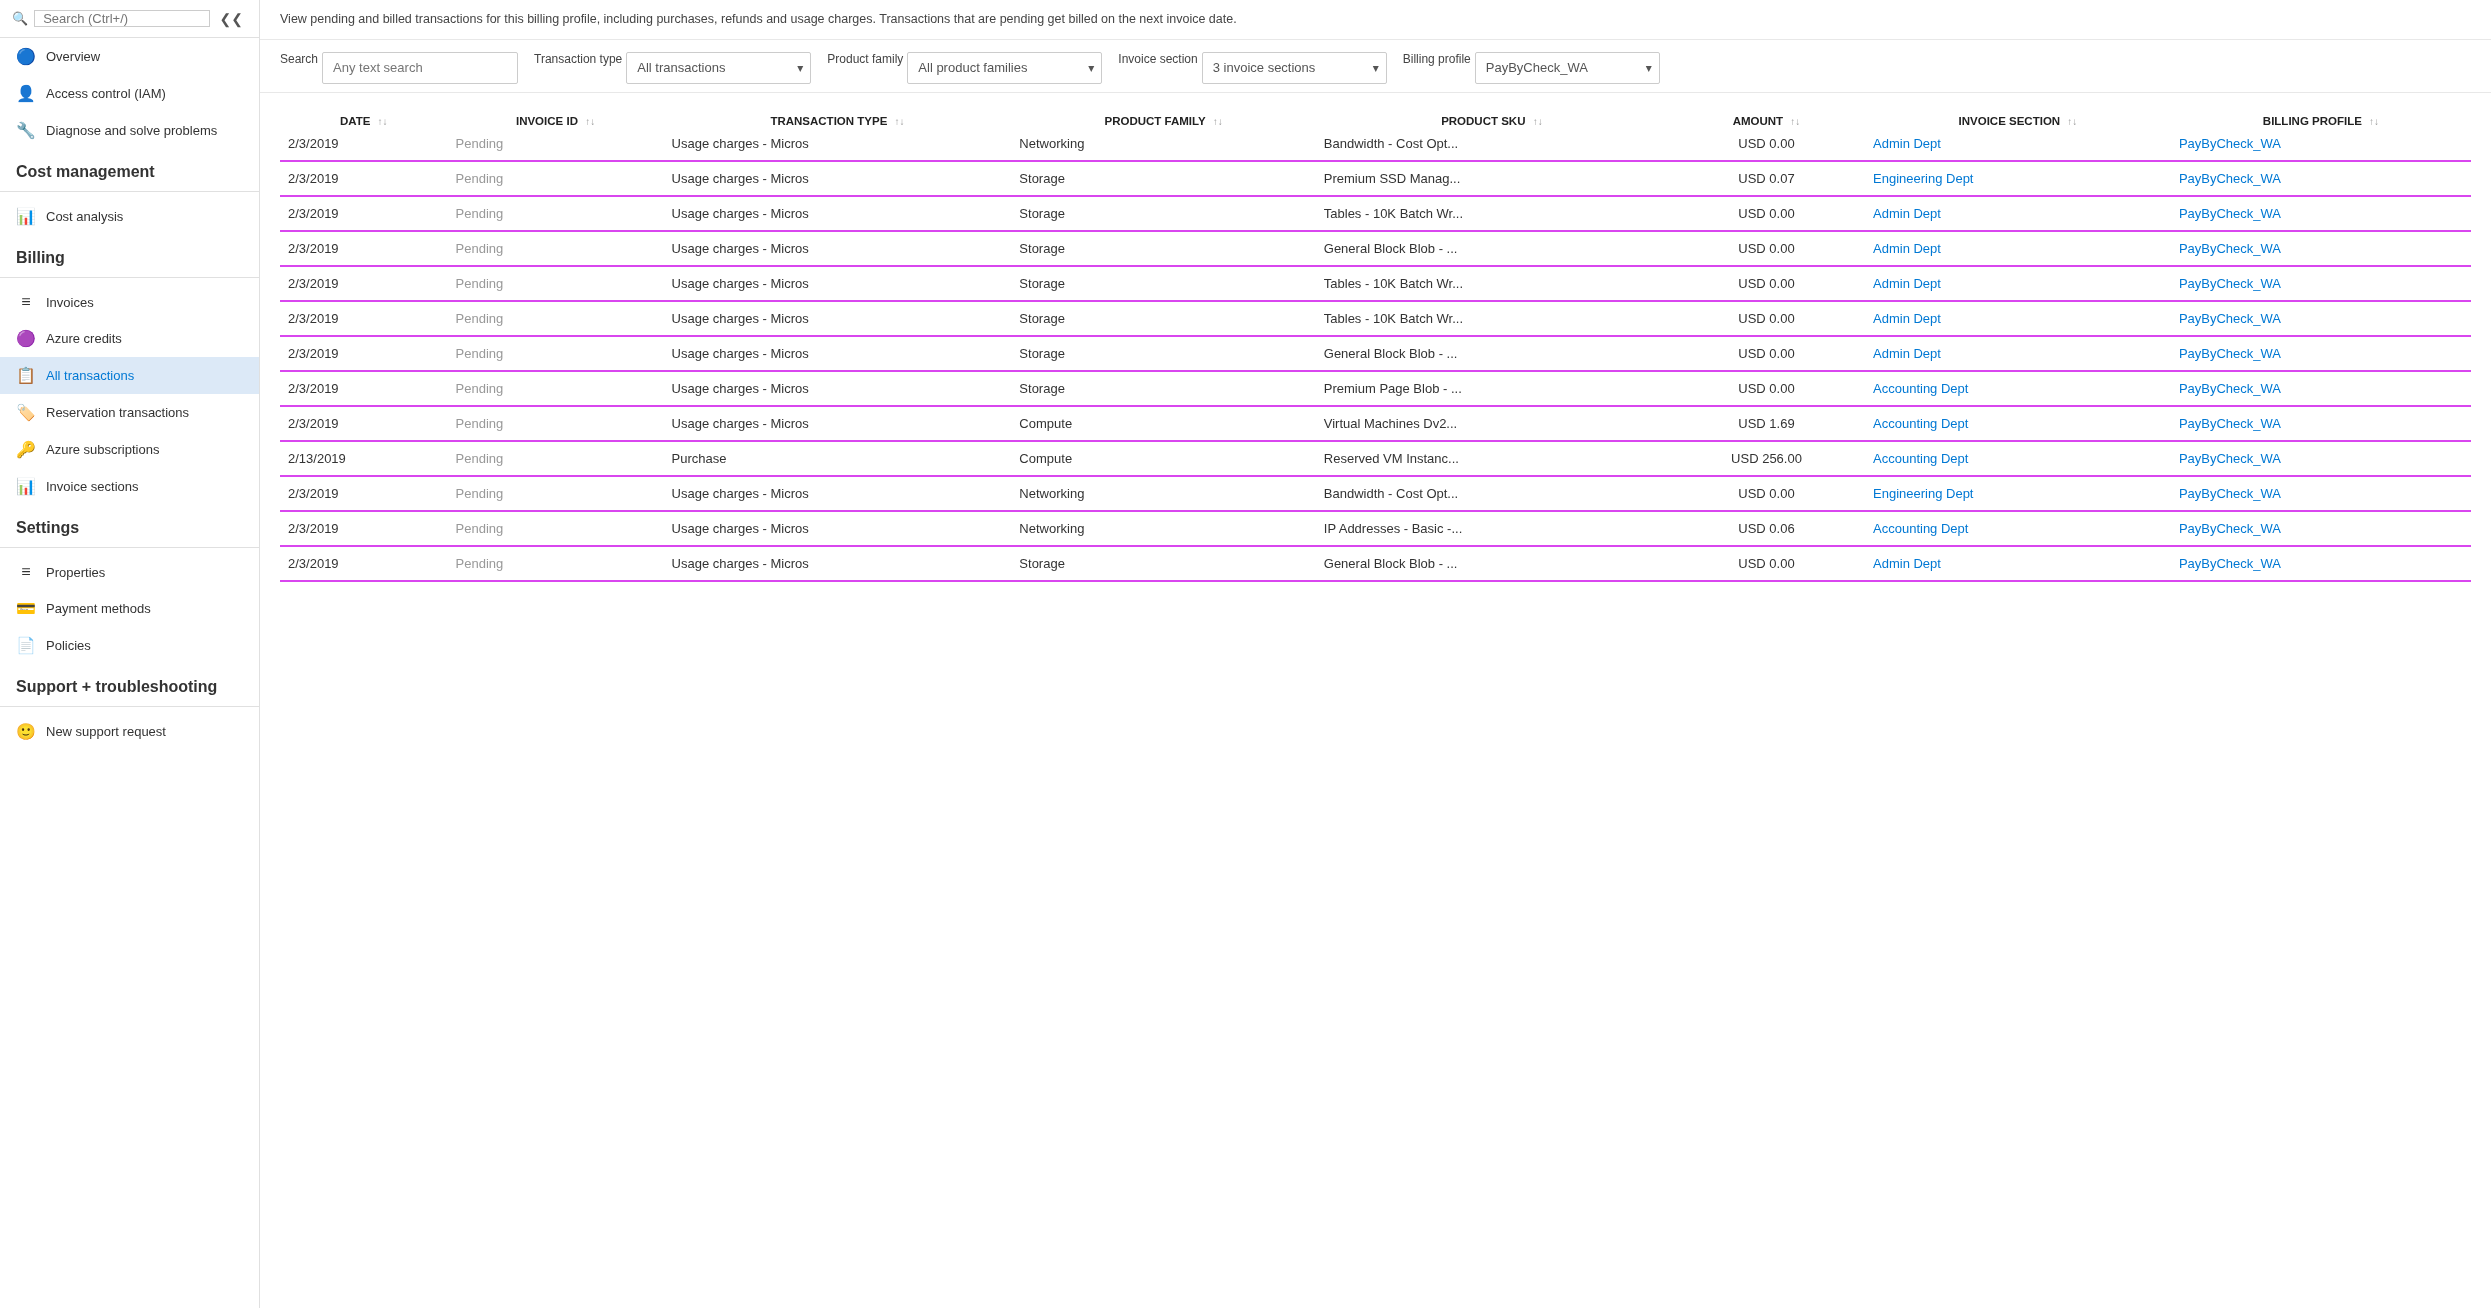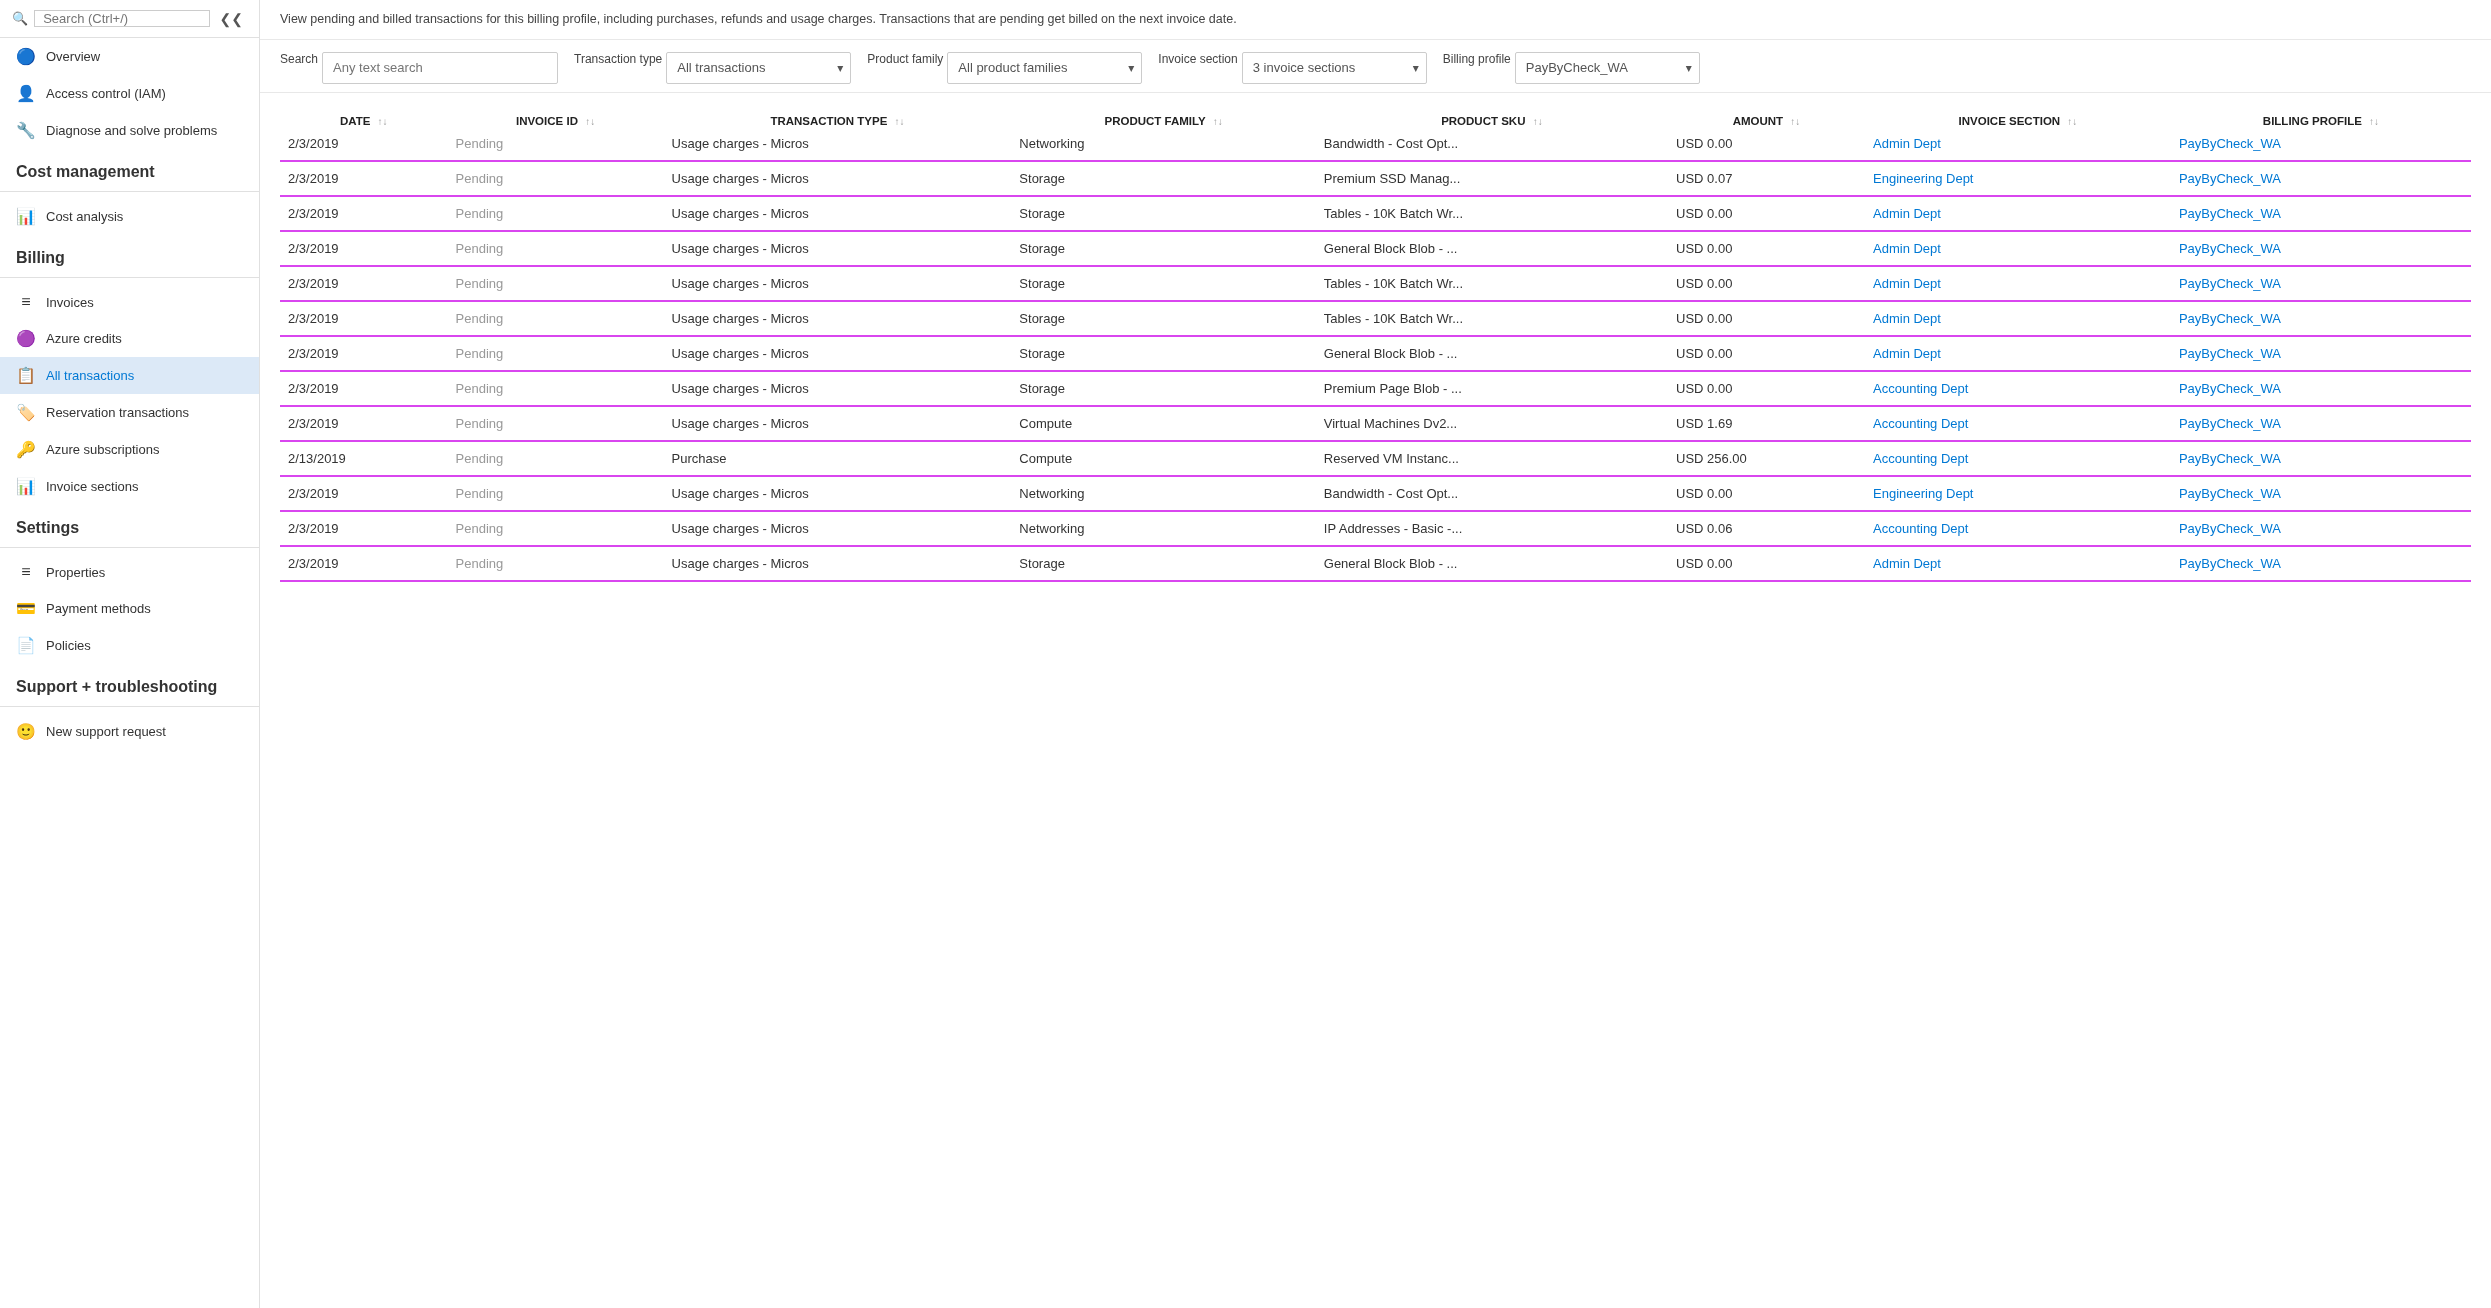--- a/index.html
+++ b/index.html
@@ -123,21 +123,21 @@
       top: 12px;
       background: #fff;
       z-index: 1;
     }
     thead th .sort-icons { color: #999; font-size: 10px; margin-left: 4px; }
     tbody tr { border-bottom: 2px solid #d946ef; }
     tbody td { padding: 9px 8px; vertical-align: middle; }
     .td-date { color: #333; white-space: nowrap; }
     .td-pending { color: #999; }
     .td-link { color: #0078d4; cursor: pointer; text-decoration: none; }
-    .td-amount { color: #333; text-align: left; white-space: nowrap; }
+    .td-amount { color: #333; text-align: center; white-space: nowrap; }
   </style>
 </head>
 <body>
 
 <nav id="sidebar">
   <div class="sidebar-search">
     <span>🔍</span>
     <input type="text" placeholder="Search (Ctrl+/)" style="">
     <button class="sidebar-collapse-btn">❮❮</button>
   </div>
@@ -209,21 +209,21 @@
       </div>
     </div>
 </nav>
 
 <div id="main">
   <div class="main-description">View pending and billed transactions for this billing profile, including purchases, refunds and usage charges. Transactions that are pending get billed on the next invoice date.</div>
 
   <div class="filters-area">
     <div class="filter-group">
       <label class="filter-label">Search</label>
-      <input class="filter-input" type="text" style="width: 236px;" placeholder="Any text search">
+      <input class="filter-input" type="text" style="width: 196px;" placeholder="Any text search">
     </div>
     <div class="filter-group">
       <label class="filter-label">Transaction type</label>
       <div class="select-wrapper">
         <select class="filter-select" style="min-width:185px;">
           <option>All transactions</option>
         </select>
       </div>
     </div>
     <div class="filter-group">

